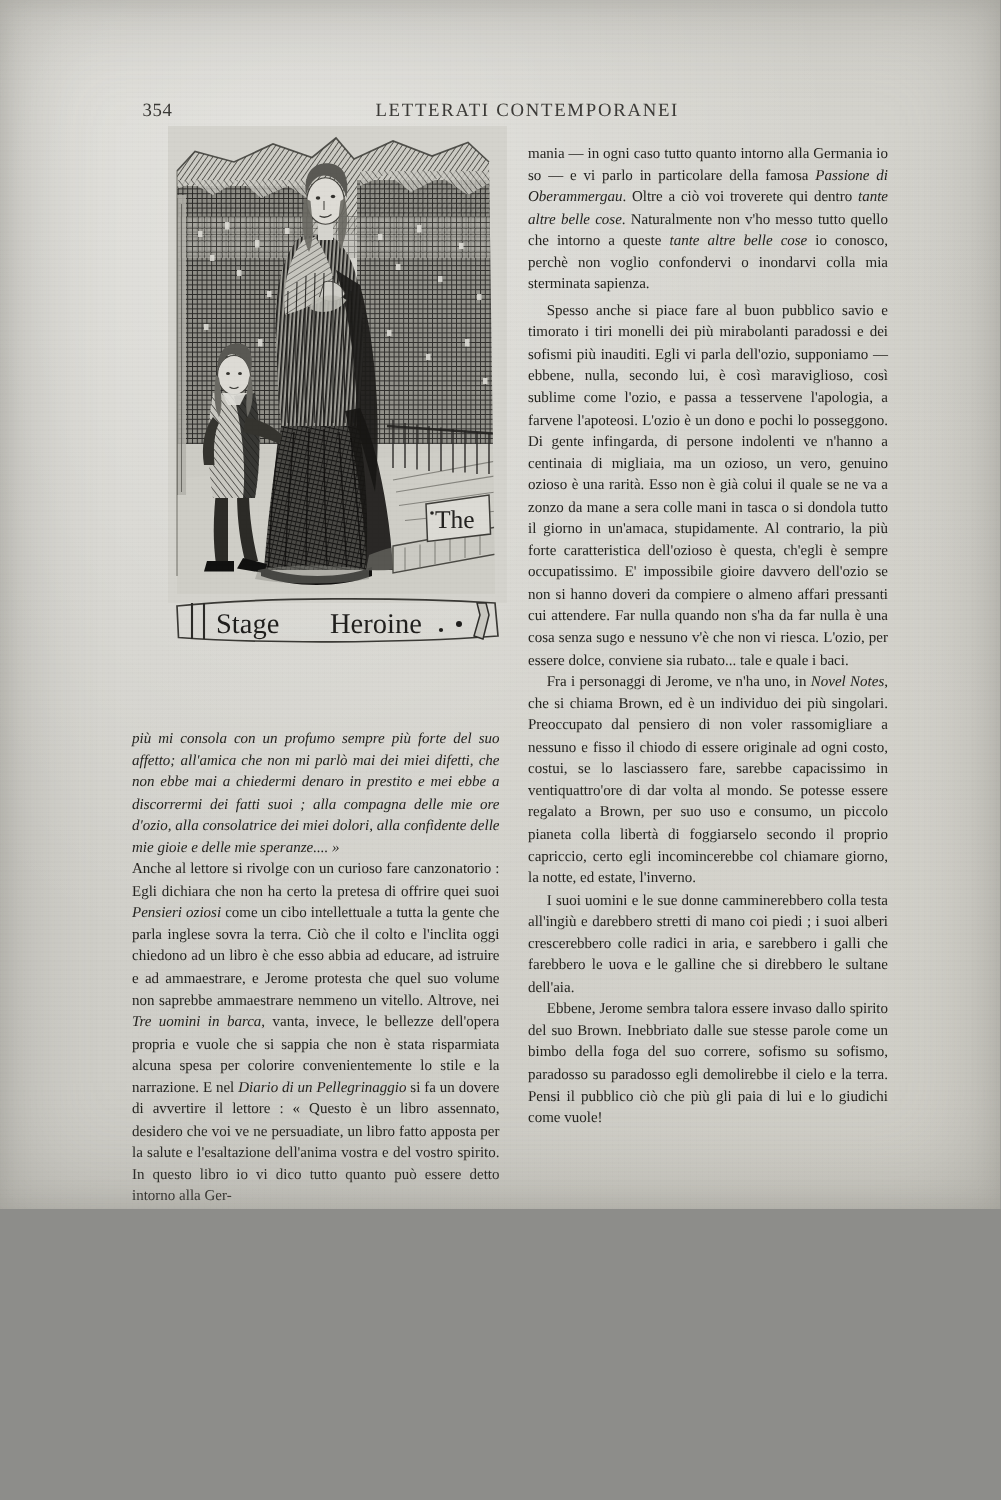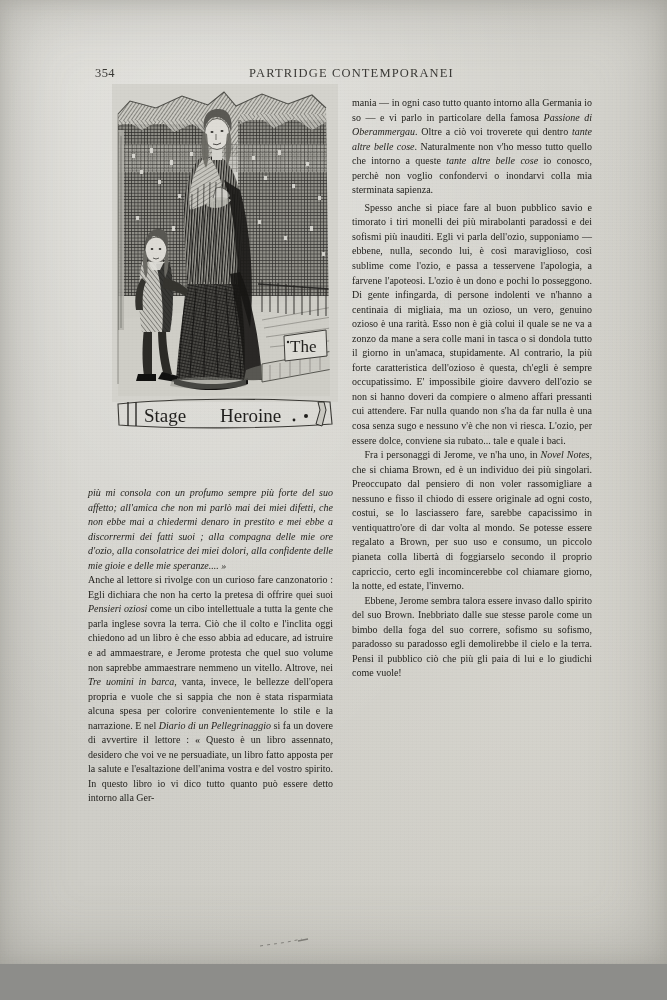--- a/index.html
+++ b/index.html
@@ -3,21 +3,21 @@
 <meta charset="utf-8">
 <style>
   html, body {
     margin: 0;
     padding: 0;
     background: #8d8d8a;
   }
   .page {
     position: relative;
     width: 667px;
-    height: 964px;
+    height: 806px;
     margin: 0 auto;
     background:
       radial-gradient(ellipse at 30% 20%, rgba(255,255,255,0.35), rgba(255,255,255,0) 55%),
       radial-gradient(ellipse at 78% 72%, rgba(220,218,210,0.45), rgba(255,255,255,0) 60%),
       linear-gradient(160deg, #d8d7d1 0%, #d3d2cc 35%, #cfcec8 70%, #c9c8c1 100%);
     overflow: hidden;
     font-family: "Liberation Serif", "DejaVu Serif", serif;
     color: #22211f;
   }
   
@@ -126,21 +126,21 @@
   }
   .smudge svg { display:block; width:100%; height:100%; }
 </style>
 </head>
 <body>
 
 <div class="page">
 
   <div class="runhead">
     <span class="folio">354</span>
-    <span class="runtitle">PARTRIDGE CONTEMPORANEI</span>
+    <span class="runtitle">LETTERATI CONTEMPORANEI</span>
   </div>
 
   <div class="illo-wrap">
     <div class="illo">
       <svg viewBox="0 0 226 318" preserveAspectRatio="none" aria-hidden="true">
         <defs>
           <pattern id="hatchA" width="3" height="3" patternUnits="userSpaceOnUse" patternTransform="rotate(35)">
             <rect width="3" height="3" fill="#cbcac3"></rect>
             <line x1="0" y1="0" x2="0" y2="3" stroke="#3b3a36" stroke-width="1.1"></line>
           </pattern>
@@ -363,20 +363,21 @@
   <div class="col col-left">
     <p class="cont ital">più mi consola con un profumo sempre più forte del suo affetto; all'amica che non mi parlò mai dei miei difetti, che non ebbe mai a chiedermi denaro in prestito e mei ebbe a discorrermi dei fatti suoi ; alla compagna delle mie ore d'ozio, alla consolatrice dei miei dolori, alla confidente delle mie gioie e delle mie speranze.... »</p>
     <p class="cont"> Anche al lettore si rivolge con un curioso fare canzonatorio : Egli dichiara che non ha certo la pretesa di offrire quei suoi <i>Pensieri oziosi</i> come un cibo intellettuale a tutta la gente che parla inglese sovra la terra. Ciò che il colto e l'inclita oggi chiedono ad un libro è che esso abbia ad educare, ad istruire e ad ammaestrare, e Jerome protesta che quel suo volume non saprebbe ammaestrare nemmeno un vitello. Altrove, nei <i>Tre uomini in barca</i>, vanta, invece, le bellezze dell'opera propria e vuole che si sappia che non è stata risparmiata alcuna spesa per colorire convenientemente lo stile e la narrazione. E nel <i>Diario di un Pellegrinaggio</i> si fa un dovere di avvertire il lettore : « Questo è un libro assennato, desidero che voi ve ne persuadiate, un libro fatto apposta per la salute e l'esaltazione dell'anima vostra e del vostro spirito. In questo libro io vi dico tutto quanto può essere detto intorno alla Ger-</p>
   </div>
 
   <div class="col col-right">
     <p class="cont">mania — in ogni caso tutto quanto intorno alla Germania io so — e vi parlo in particolare della famosa <i>Passione di Oberammergau</i>. Oltre a ciò voi troverete qui dentro <i>tante altre belle cose</i>. Naturalmente non v'ho messo tutto quello che intorno a queste <i>tante altre belle cose</i> io conosco, perchè non voglio confondervi o inondarvi colla mia sterminata sapienza.</p>
     <span class="gap"></span>
     <p>Spesso anche si piace fare al buon pubblico savio e timorato i tiri monelli dei più mirabolanti paradossi e dei sofismi più inauditi. Egli vi parla dell'ozio, supponiamo — ebbene, nulla, secondo lui, è così maraviglioso, così sublime come l'ozio, e passa a tesservene l'apologia, a farvene l'apoteosi. L'ozio è un dono e pochi lo posseggono. Di gente infingarda, di persone indolenti ve n'hanno a centinaia di migliaia, ma un ozioso, un vero, genuino ozioso è una rarità. Esso non è già colui il quale se ne va a zonzo da mane a sera colle mani in tasca o si dondola tutto il giorno in un'amaca, stupidamente. Al contrario, la più forte caratteristica dell'ozioso è questa, ch'egli è sempre occupatissimo. E' impossibile gioire davvero dell'ozio se non si hanno doveri da compiere o almeno affari pressanti cui attendere. Far nulla quando non s'ha da far nulla è una cosa senza sugo e nessuno v'è che non vi riesca. L'ozio, per essere dolce, conviene sia rubato... tale e quale i baci.</p>
     <p>Fra i personaggi di Jerome, ve n'ha uno, in <i>Novel Notes</i>, che si chiama Brown, ed è un individuo dei più singolari. Preoccupato dal pensiero di non voler rassomigliare a nessuno e fisso il chiodo di essere originale ad ogni costo, costui, se lo lasciassero fare, sarebbe capacissimo in ventiquattro'ore di dar volta al mondo. Se potesse essere regalato a Brown, per suo uso e consumo, un piccolo pianeta colla libertà di foggiarselo secondo il proprio capriccio, certo egli incomincerebbe col chiamare giorno, la notte, ed estate, l'inverno.</p>
+    <p>I suoi uomini e le sue donne camminerebbero colla testa all'ingiù e darebbero stretti di mano coi piedi ; i suoi alberi crescerebbero colle radici in aria, e sarebbero i galli che farebbero le uova e le galline che si direbbero le sultane dell'aia.</p>
     <p>Ebbene, Jerome sembra talora essere invaso dallo spirito del suo Brown. Inebbriato dalle sue stesse parole come un bimbo della foga del suo correre, sofismo su sofismo, paradosso su paradosso egli demolirebbe il cielo e la terra. Pensi il pubblico ciò che più gli paia di lui e lo giudichi come vuole!</p>
   </div>
 
   <div class="smudge">
     <svg viewBox="0 0 56 10" preserveAspectRatio="none" aria-hidden="true">
       <path d="M2,8 C14,6 26,5 34,3 L44,1" fill="none" stroke="#4a4944" stroke-width="1" stroke-dasharray="3 4"></path>
       <path d="M40,3 L50,1" fill="none" stroke="#3e3d39" stroke-width="1.4"></path>
     </svg>
   </div>
 

